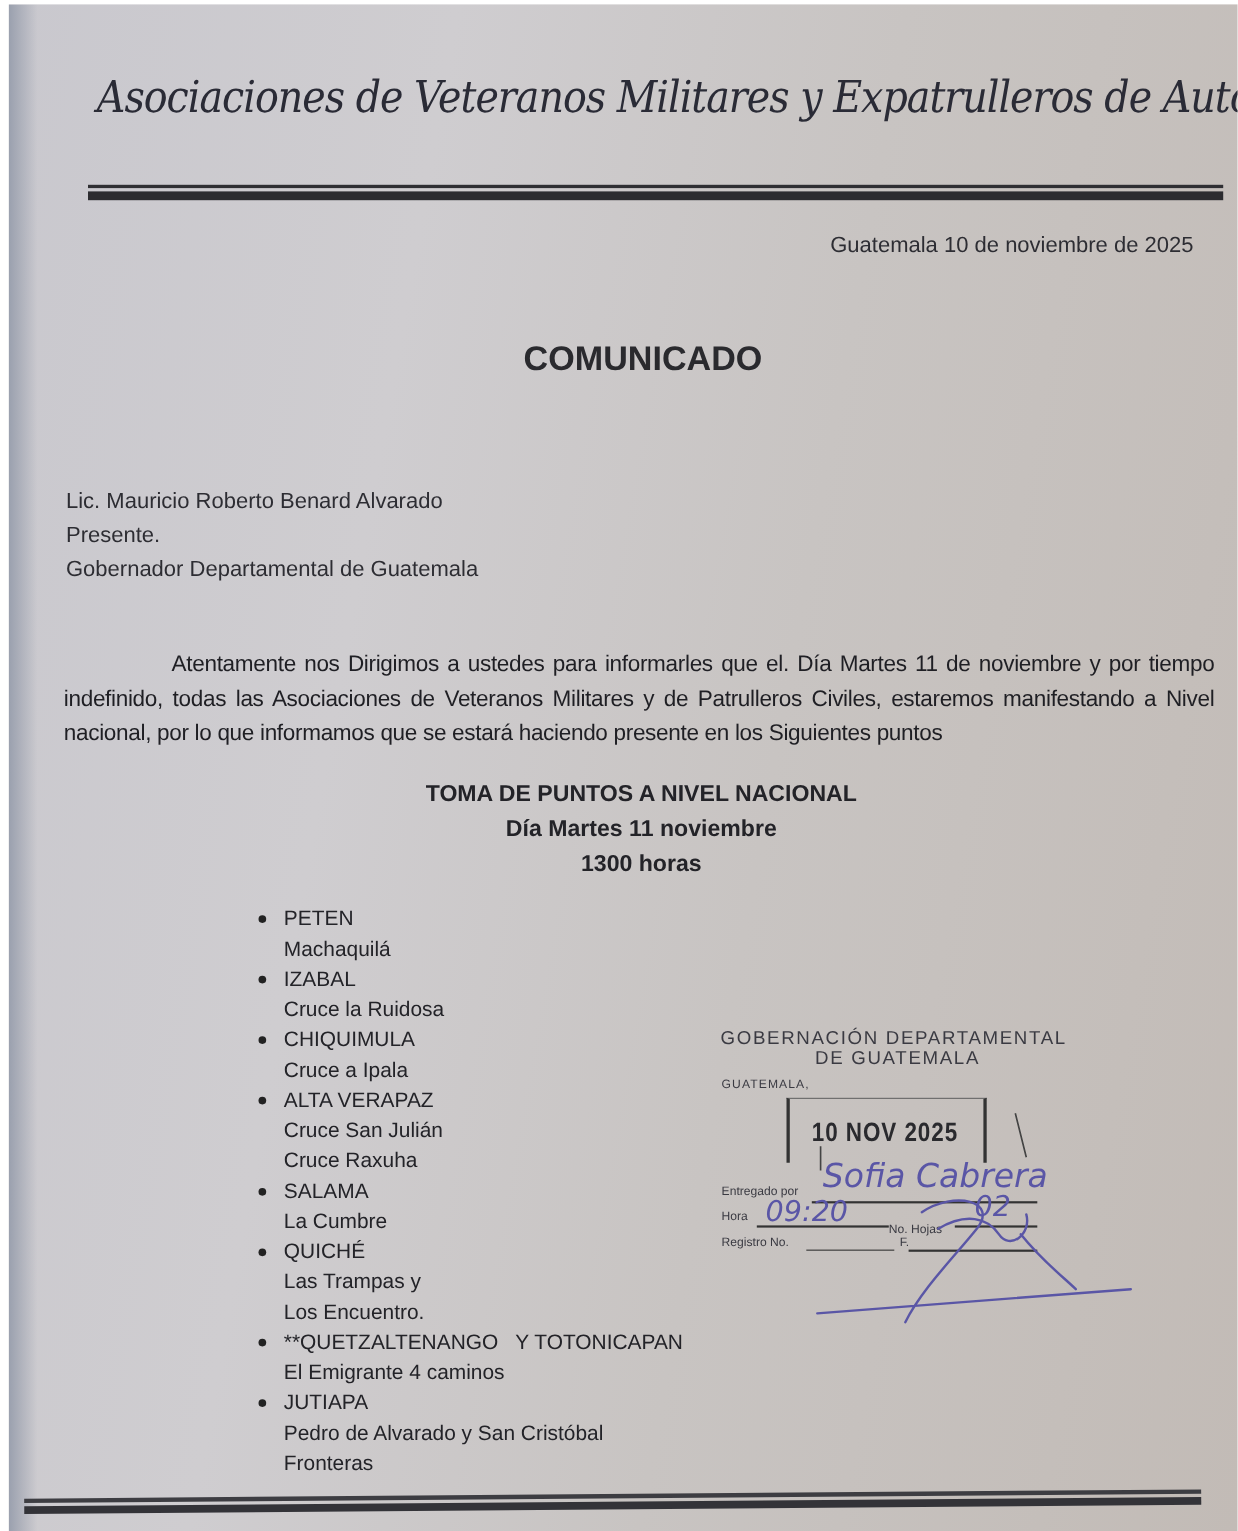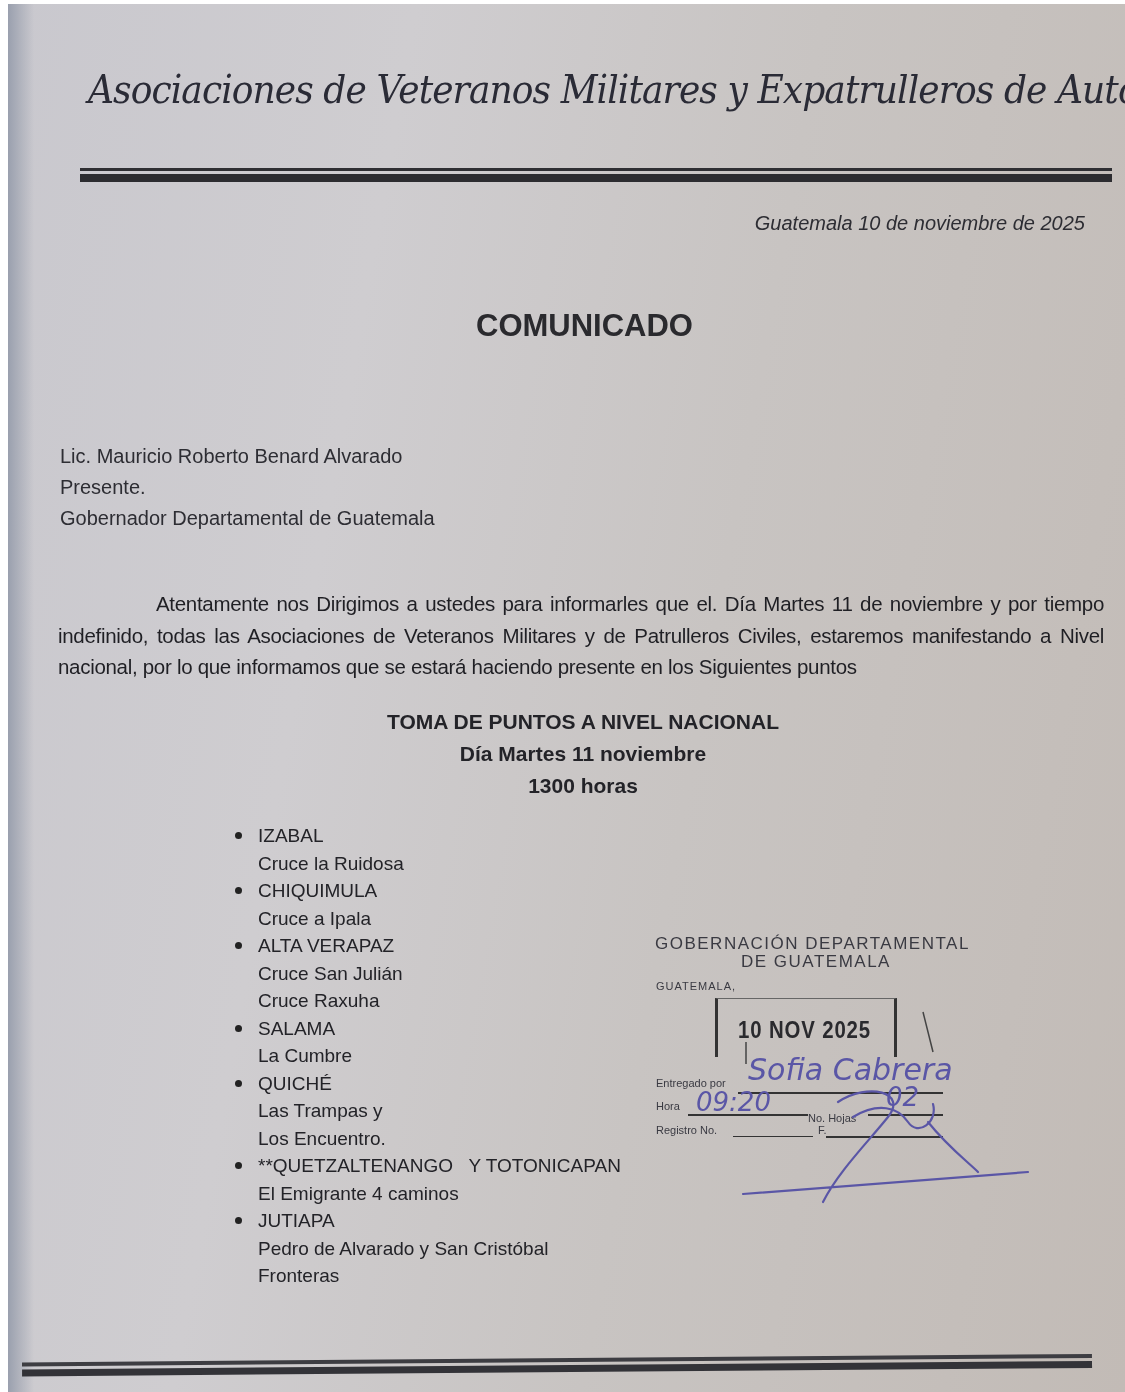--- a/index.html
+++ b/index.html
@@ -22,21 +22,21 @@
     font-family: "DejaVu Serif", serif; font-style: italic;
     font-size: 40px; letter-spacing: -1px; color: #2a2b36;
     white-space: nowrap; transform: scaleX(0.9); transform-origin: left center;
   }
   .rule-top { position: absolute; left: 72px; top: 164px; width: 1032px; }
   .rule-top .thin { height: 3px; background: #2f2f33; }
   .rule-top .gap { height: 3px; }
   .rule-top .thick { height: 8px; background: #2c2c30; }
   .date {
     position: absolute; right: 40px; top: 208px;
-    font-size: 20px; color: #2d2d33; font-style: italic;
+    font-size: 20px; color: #2d2d33;
   }
   .title {
     position: absolute; left: 0; width: 1153px; top: 304px; text-align: center;
     font-size: 31px; font-weight: bold; color: #2a2a2e;
   }
   .recipient {
     position: absolute; left: 52px; top: 437px; font-size: 20px; line-height: 31px; color: #2d2d33;
   }
   .body-para {
     position: absolute; left: 50px; top: 584px; width: 1046px;
@@ -102,20 +102,25 @@
 
   <div class="heading-block">
     <div>TOMA DE PUNTOS A NIVEL NACIONAL</div>
     <div>Día Martes 11 noviembre</div>
     <div>1300 horas</div>
   </div>
 
   <ul class="points">
     <li>
         <span class="bullet"></span>
+      <span class="dept">PETEN</span>
+      <span class="place">Machaquilá</span>
+      </li>
+    <li>
+        <span class="bullet"></span>
       <span class="dept">IZABAL</span>
       <span class="place">Cruce la Ruidosa</span>
       </li>
     <li>
         <span class="bullet"></span>
       <span class="dept">CHIQUIMULA</span>
       <span class="place">Cruce a Ipala</span>
       </li>
     <li>
         <span class="bullet"></span>

